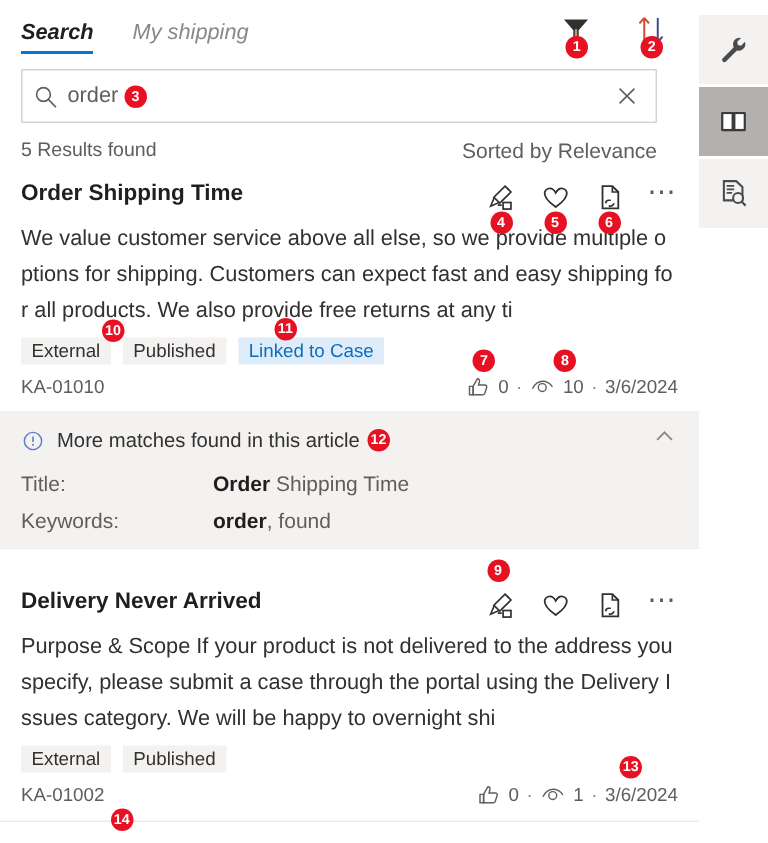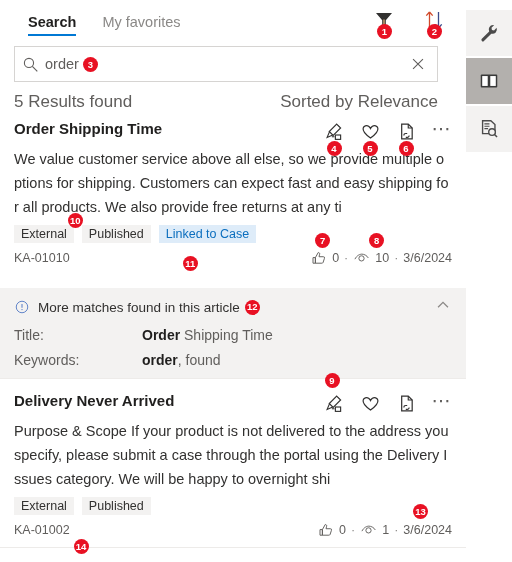--- a/index.html
+++ b/index.html
@@ -11,42 +11,42 @@
   }
   #root { position: relative; width: 512px; height: 562px; background:#fff; }
 
   
   .main-pane {
     position: absolute; left:0; top:0; width:466px; height:562px;
     background:#ffffff; overflow:hidden;
   }
 
   
-  .tabs { display:flex; align-items:flex-end; height:36px; padding-left:28px; gap:26px; }
+  .tabs { display:flex; align-items:flex-end; height:36px; padding-left:14px; gap:26px;font-style:italic; }
   .tab { position:relative; font-size:14.5px; color:#8a8886; padding-bottom:6px; cursor:pointer; white-space:nowrap; }
   .tab.active { color:#201f1e; font-weight:bold; }
   .tab.active::after {
     content:""; position:absolute; left:0; right:0; bottom:0; height:2.5px; background:#0078d4;
   }
 
   
   .top-actions { position:absolute; right:20px; top:8px; display:flex; gap:26px; align-items:center; }
   .top-icon { position:relative; width:24px; height:24px; cursor:pointer; }
 
   
   .search-wrap { position:absolute; left:14px; top:46px; width:424px; height:36px;
     border:1px solid #d6d4d2; background:#fff; display:flex; align-items:center; }
   .search-ico { width:30px; display:flex; justify-content:center; align-items:center; flex:0 0 30px; }
   .search-val { font-size:14.5px; color:#605e5c; position:relative; padding-right:2px; }
   .search-clear { margin-left:auto; margin-right:10px; cursor:pointer; display:flex; }
 
   
   .meta-row { position:absolute; left:14px; top:92px; width:424px; display:flex; justify-content:space-between; }
-  .meta-left { font-size:17px; color:#605e5c; }
-  .meta-right { font-size:17px; color:#605e5c; }
+  .meta-left { font-size:13px; color:#605e5c; }
+  .meta-right { font-size:14px; color:#605e5c; }
 
   
   .card { position:absolute; left:0; width:466px; }
   .card-inner { padding:0 14px; }
   .card-title { font-size:15px; font-weight:bold; color:#201f1e; cursor:pointer; }
   .card-head { display:flex; align-items:flex-start; justify-content:space-between; }
   .card-icons { display:flex; align-items:center; gap:16px; padding-top:1px; }
   .card-ico { position:relative; width:20px; height:20px; cursor:pointer; }
   .ellipsis { font-size:19px; color:#605e5c; line-height:12px; letter-spacing:1.5px; cursor:pointer; padding-bottom:4px; }
   .card-snippet { font-size:14.5px; line-height:24px; color:#323130; margin-top:6px; word-break:break-all; }
@@ -87,21 +87,21 @@
 </style>
 </head>
 <body>
 
 <div id="root">
 
   <div class="main-pane">
 
     <div class="tabs">
       <div class="tab active">Search</div>
-      <div class="tab">My favorites</div>
+      <div class="tab">My shipping</div>
     </div>
 
     <div class="top-actions">
       <div class="top-icon">
         <svg width="24" height="24" viewBox="0 0 24 24">
           <path d="M4 5h16l-6.2 7.2V19l-3.6 2v-8.8L4 5z" fill="#323130"></path>
           <rect x="11.2" y="11.5" width="1.6" height="8" fill="#c19a6b"></rect>
         </svg>
         <div class="badge" style="left:5px; top:16px;">1</div>
       </div>
@@ -180,21 +180,21 @@
         <div class="tag-row">
           <div class="tag">
             <span>External</span>
             <div class="badge" style="right:-9px; top:-12px;">10</div>
           </div>
           <div class="tag">
             <span>Published</span>
           </div>
           <div class="tag blue">
             <span>Linked to Case</span>
-            <div class="badge" style="left:24px; top:-13px;margin-top:44px;">11</div>
+            <div class="badge" style="left:24px; top:-13px;">11</div>
           </div>
         </div>
 
         <div class="card-foot">
           <div class="kaid">KA-01010</div>
           <div class="stats">
             <svg width="16" height="16" viewBox="0 0 20 20">
               <path d="M2.5 9.5 h3 v7 h-3 z" fill="none" stroke="#605e5c" stroke-width="1.2"></path>
               <path d="M5.5 9.5 L9 3.2 a1.6 1.6 0 0 1 1.8 2.1 L10 8.4 h5.4 a1.5 1.5 0 0 1 1.4 2 l-1.7 5.2 a1.6 1.6 0 0 1 -1.5 0.9 H5.5 z" fill="none" stroke="#605e5c" stroke-width="1.2"></path>
             </svg>
@@ -206,21 +206,21 @@
             </svg>
             <span>10</span>
             <span class="dot">·</span>
             <span>3/6/2024</span>
             <div class="badge" style="left:4px; top:-17px;">7</div>
             <div class="badge" style="left:58px; top:-17px;">8</div>
           </div>
         </div>
       </div>
 
-      <div class="more-panel" style="margin-top:22px;">
+      <div class="more-panel" style="margin-top:8px;">
         <div class="more-head">
           <svg width="16" height="16" viewBox="0 0 20 20">
             <circle cx="10" cy="10" r="7.2" fill="none" stroke="#5b7fc7" stroke-width="1.2"></circle>
             <path d="M10 6.2 v4.6" stroke="#5b7fc7" stroke-width="1.3"></path>
             <circle cx="10" cy="13.2" r="0.85" fill="#5b7fc7"></circle>
           </svg>
           <div class="more-title">
             <span>More matches found in this article</span>
             <div class="badge" style="right:-20px; top:0px;">12</div>
           </div>

